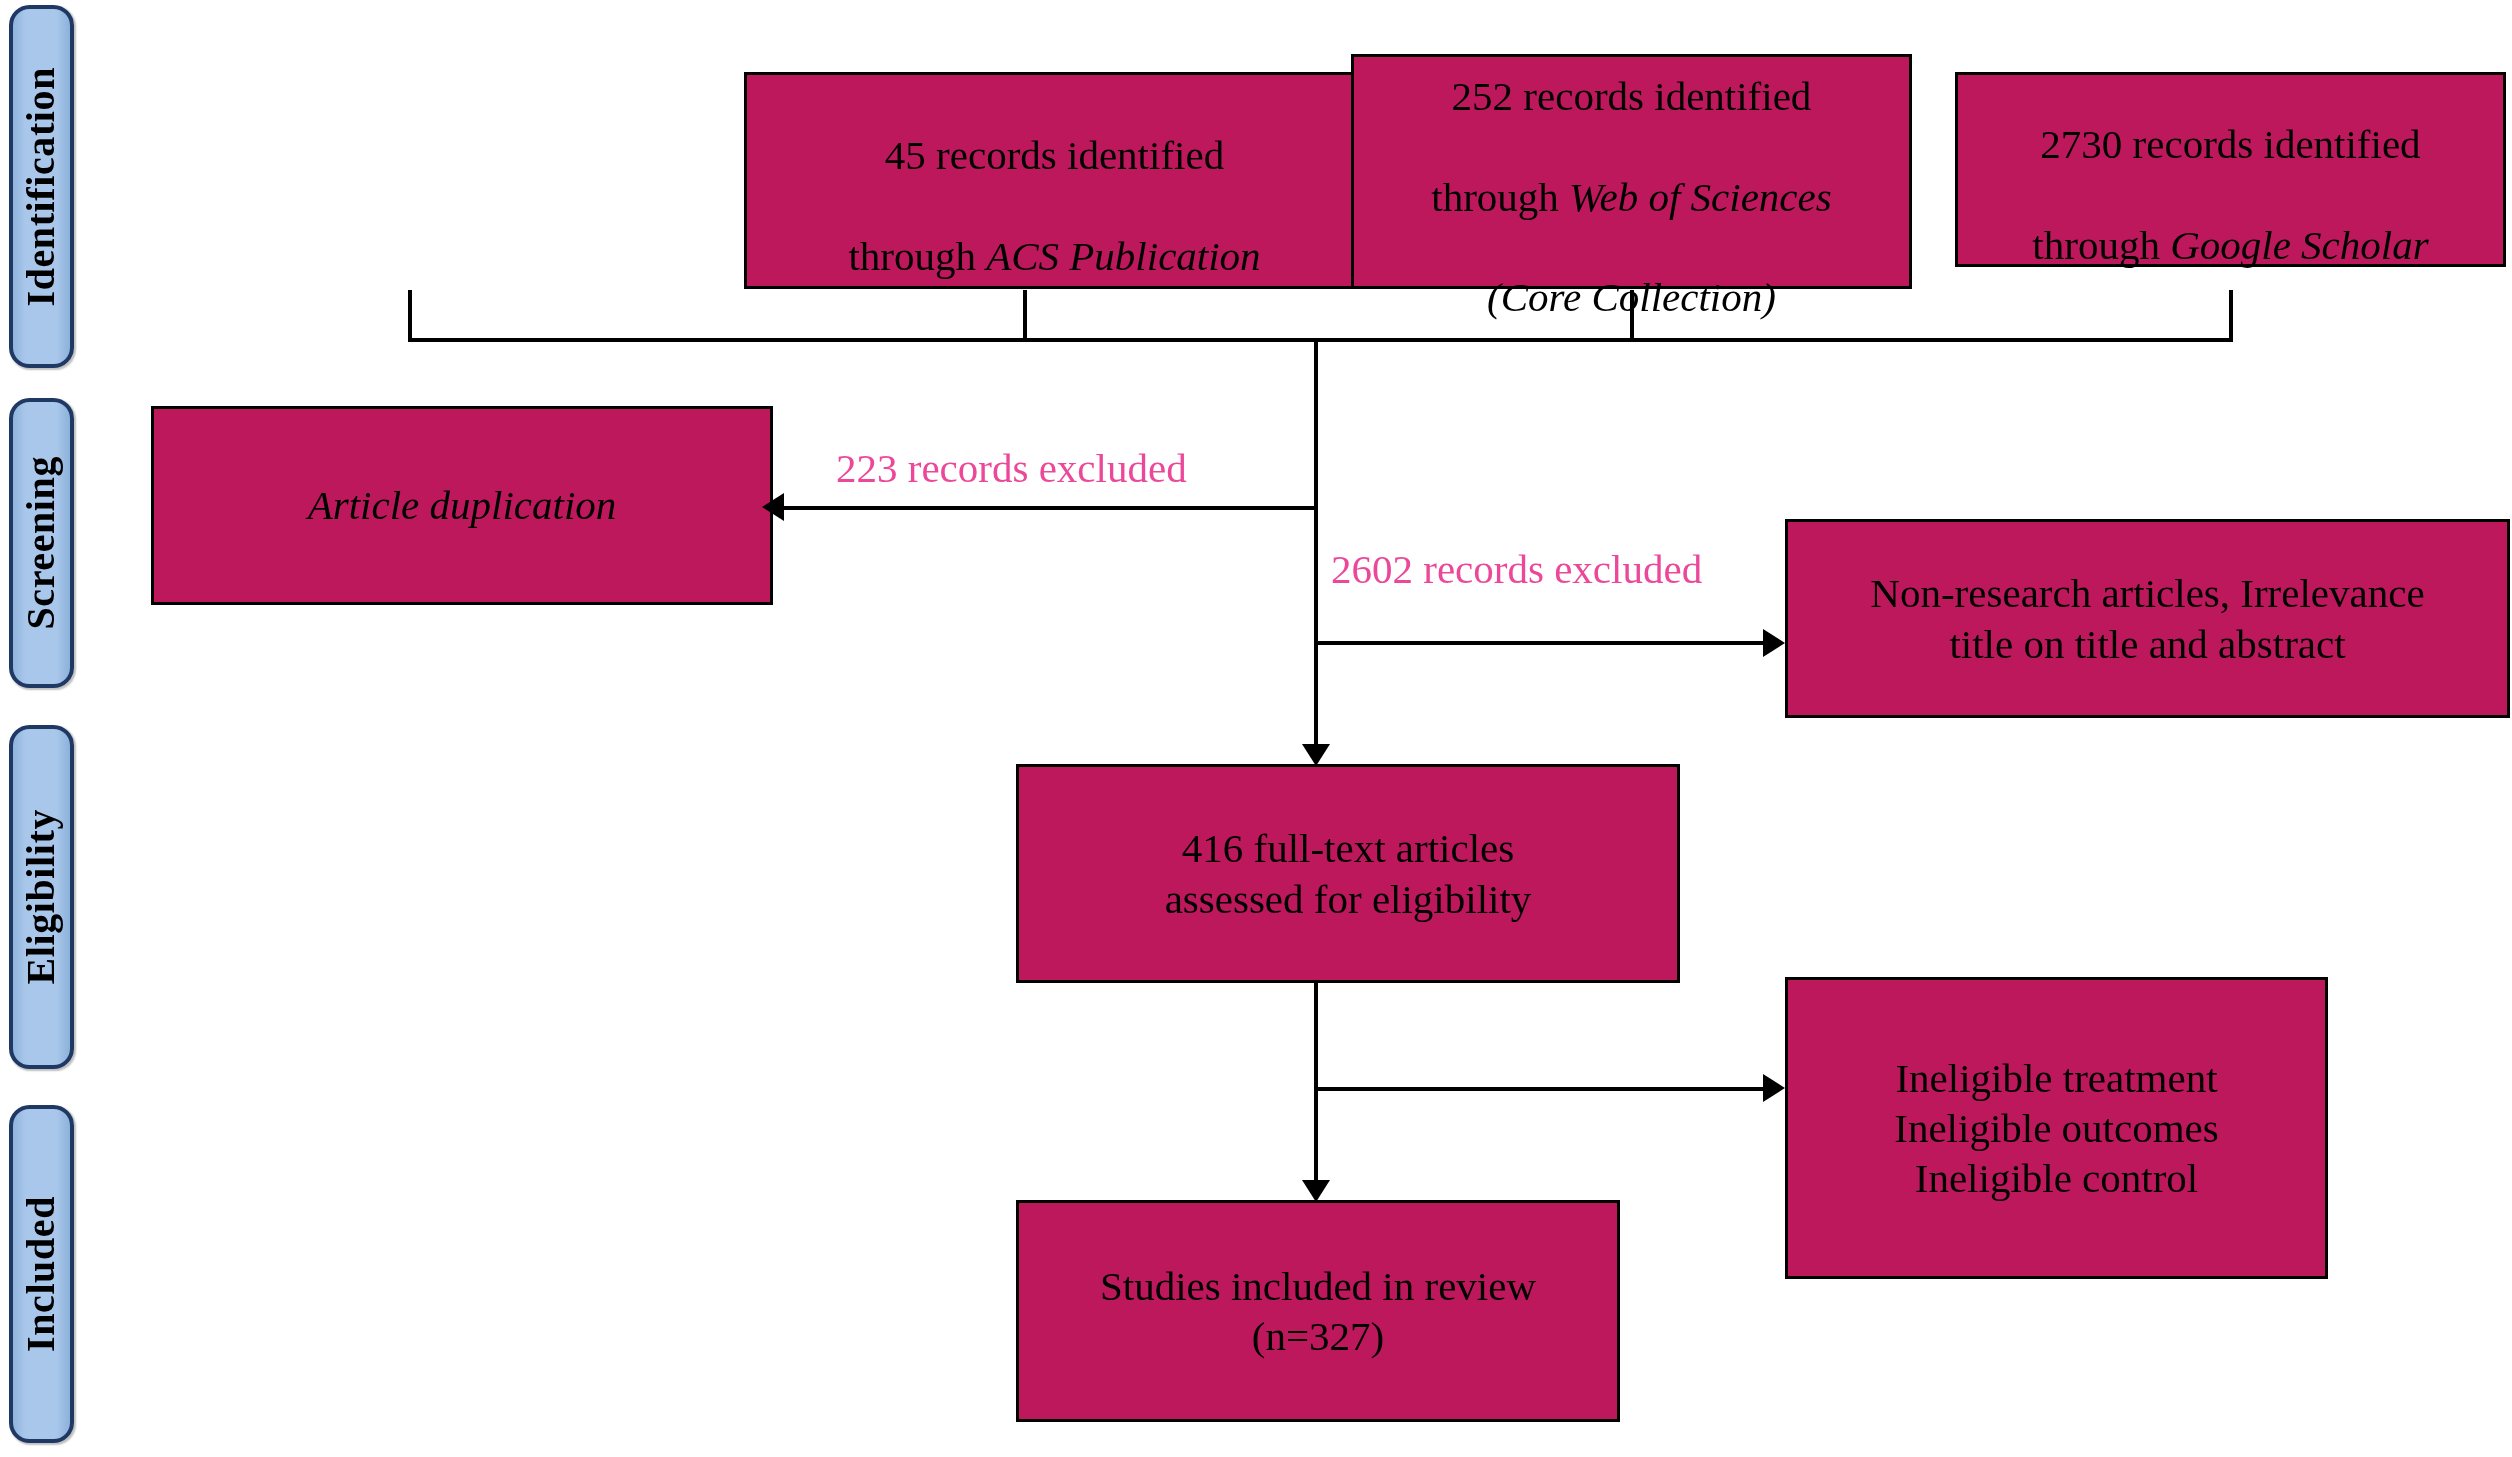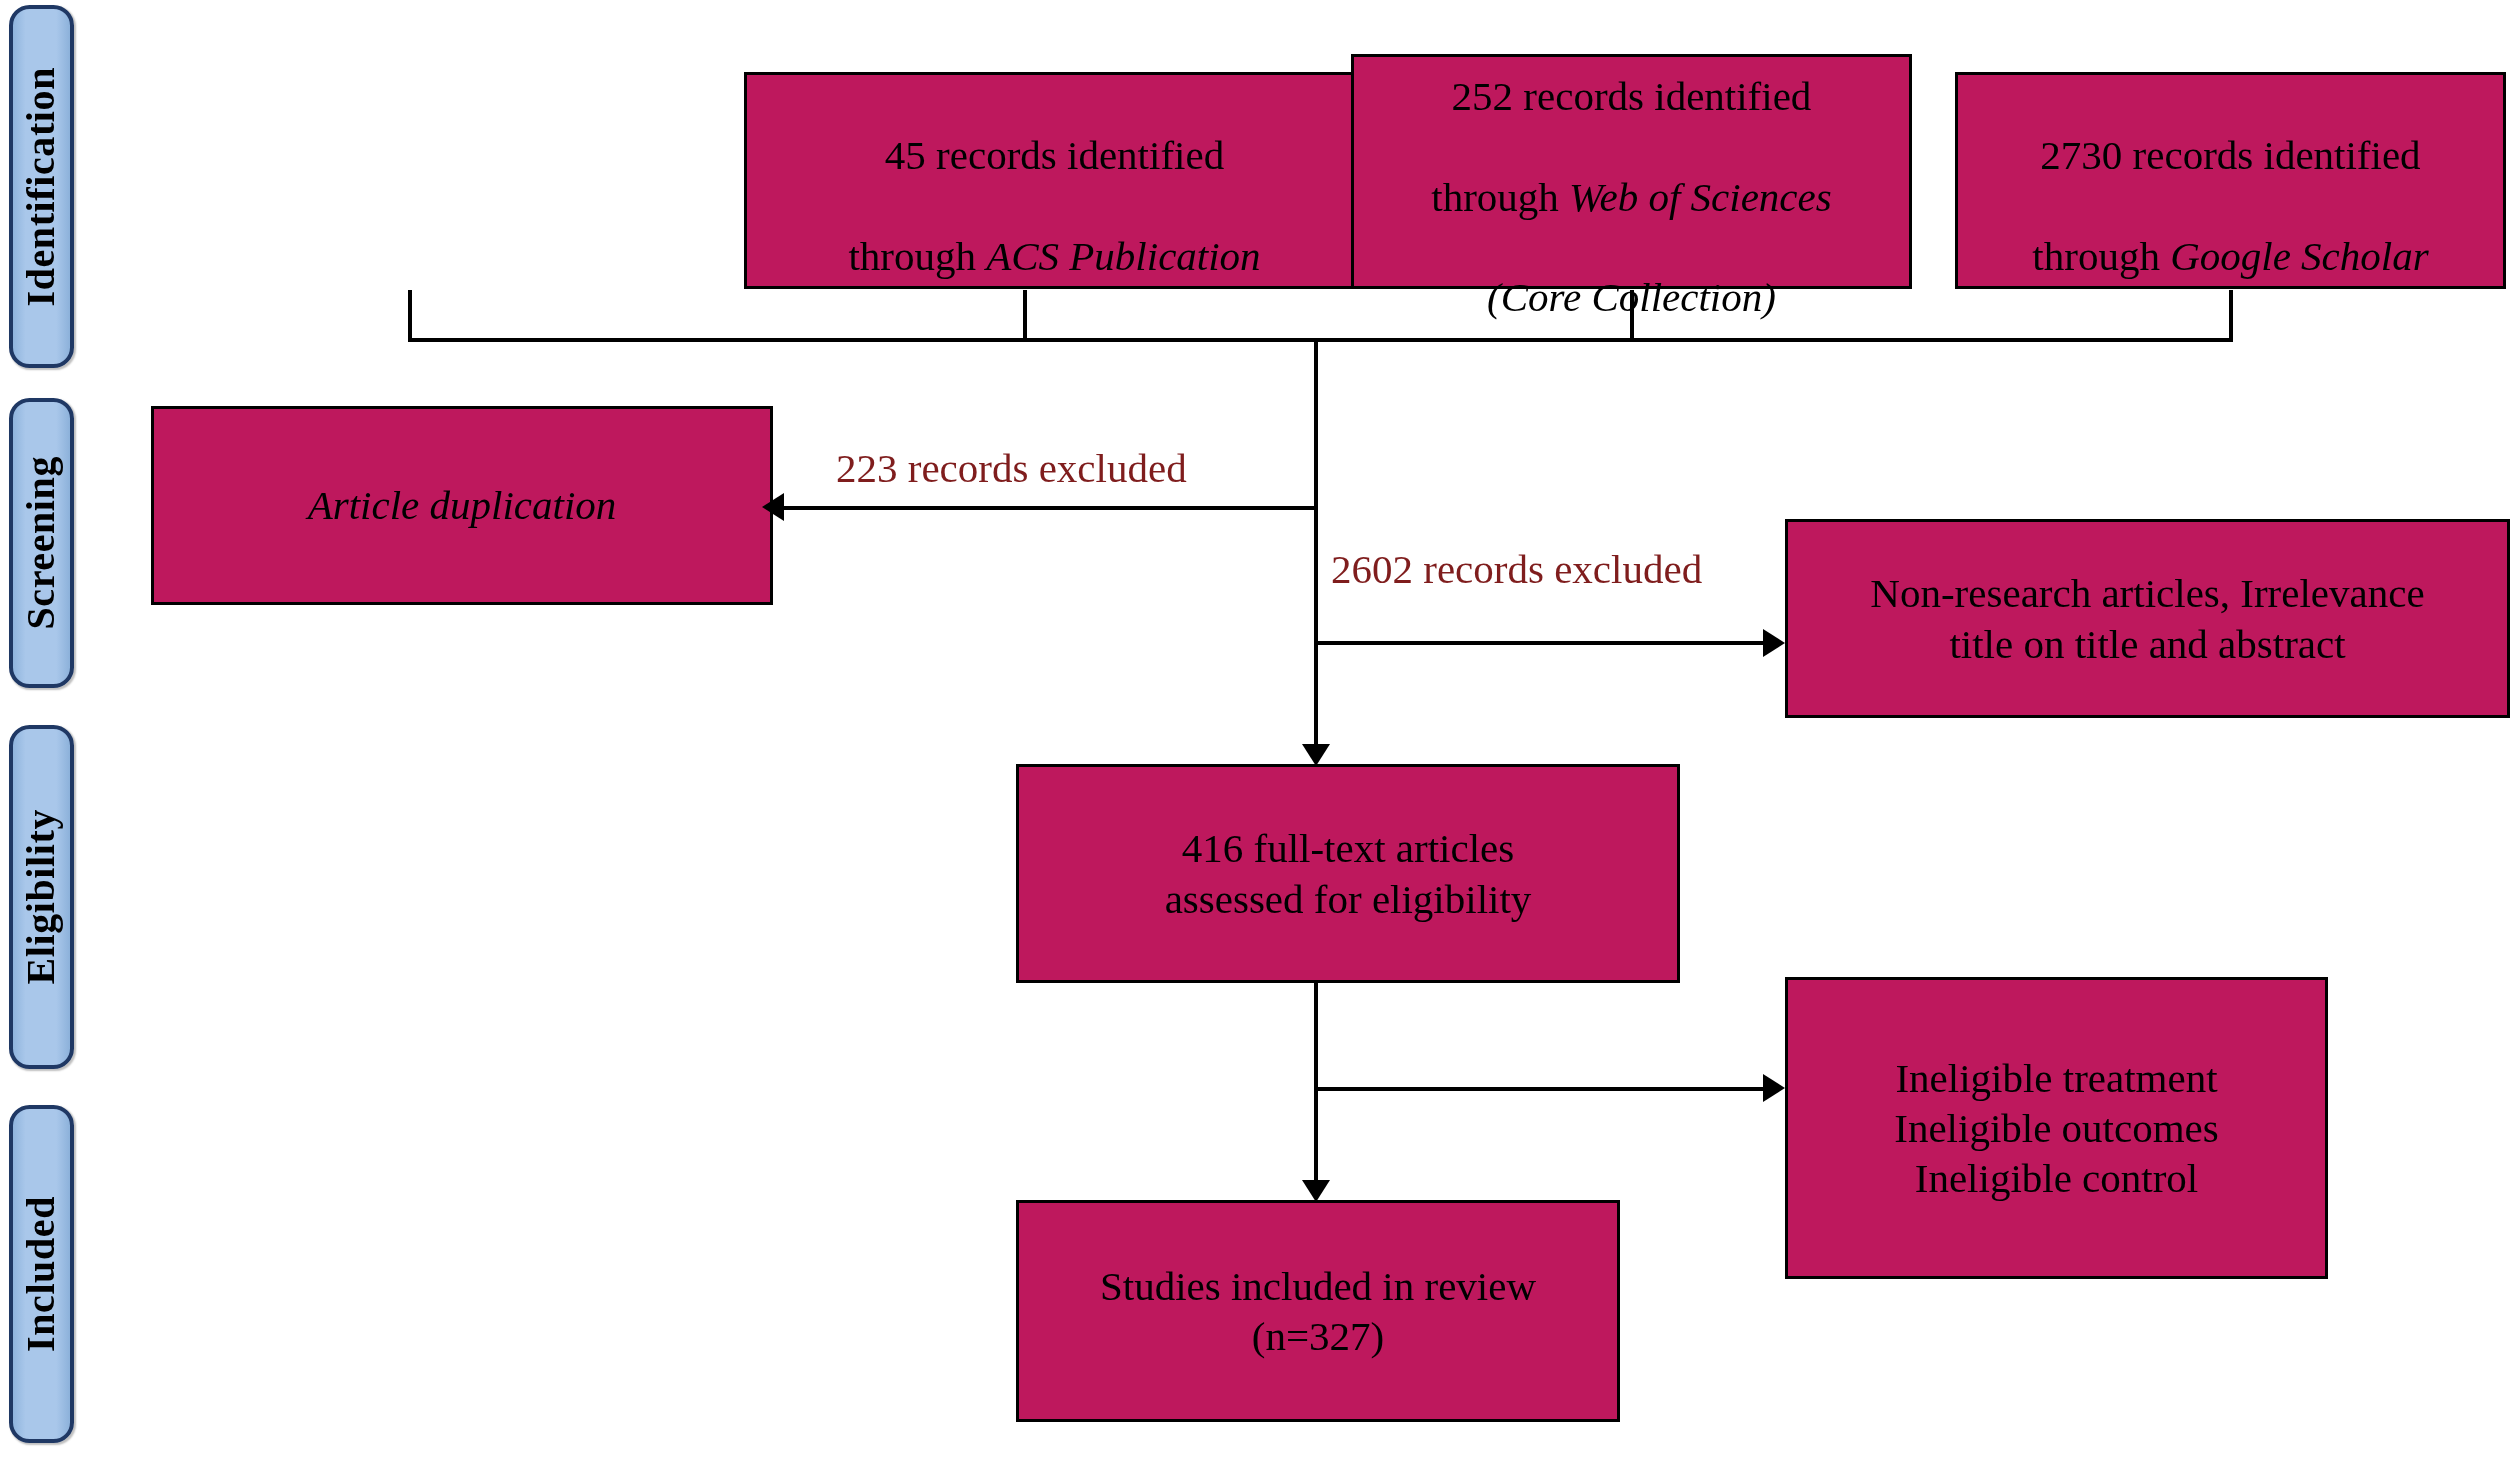--- a/index.html
+++ b/index.html
@@ -100,21 +100,21 @@
     border-right: 22px solid #000000;
   }
 
   
   .edge-label {
     position: absolute;
     font-size: 41px;
     line-height: 1.1;
     white-space: nowrap;
     background: transparent;
-    color: #7f1d1d;
+    color: #ec4899;
   }
 </style>
 </head>
 <body>
 
 <div id="diagram">
 
   <div class="stage-label" style="left:8.5px; top:4.8px; width:65px; height:363px;">
     <span class="vtext">Identification</span>
   </div>
@@ -140,21 +140,21 @@
   </div>
 
   <div class="node" style="left:1351px; top:54px; width:561px; height:235px;">
     <div class="txt">
       <span>252 records identified</span><br>
       <span>through </span><i>Web of Sciences</i><br>
       <i>(Core Collection)</i>
     </div>
   </div>
 
-  <div class="node" style="left:1955px; top:72px; width:551px; height:217px;">
+  <div class="node" style="left:1955px; top:72px; width:551px; height:195px;">
     <div class="txt">
       <span>2730 records identified</span><br>
       <span>through </span><i>Google Scholar</i>
     </div>
   </div>
 
   <div class="vline" style="left:408px; top:290px; height:52px;"></div>
   <div class="vline" style="left:1023px; top:290px; height:52px;"></div>
   <div class="vline" style="left:1630px; top:290px; height:52px;"></div>
   <div class="vline" style="left:2229px; top:290px; height:52px;"></div>

